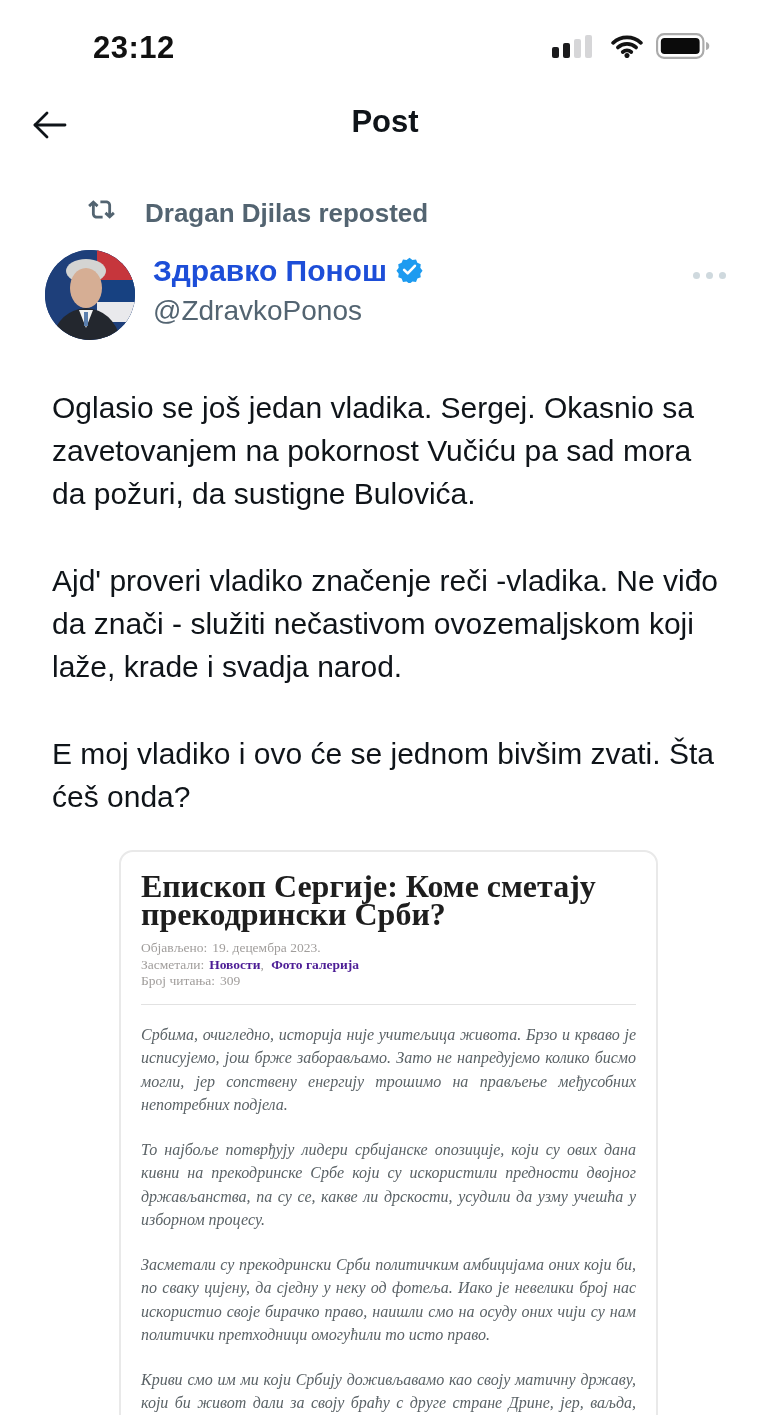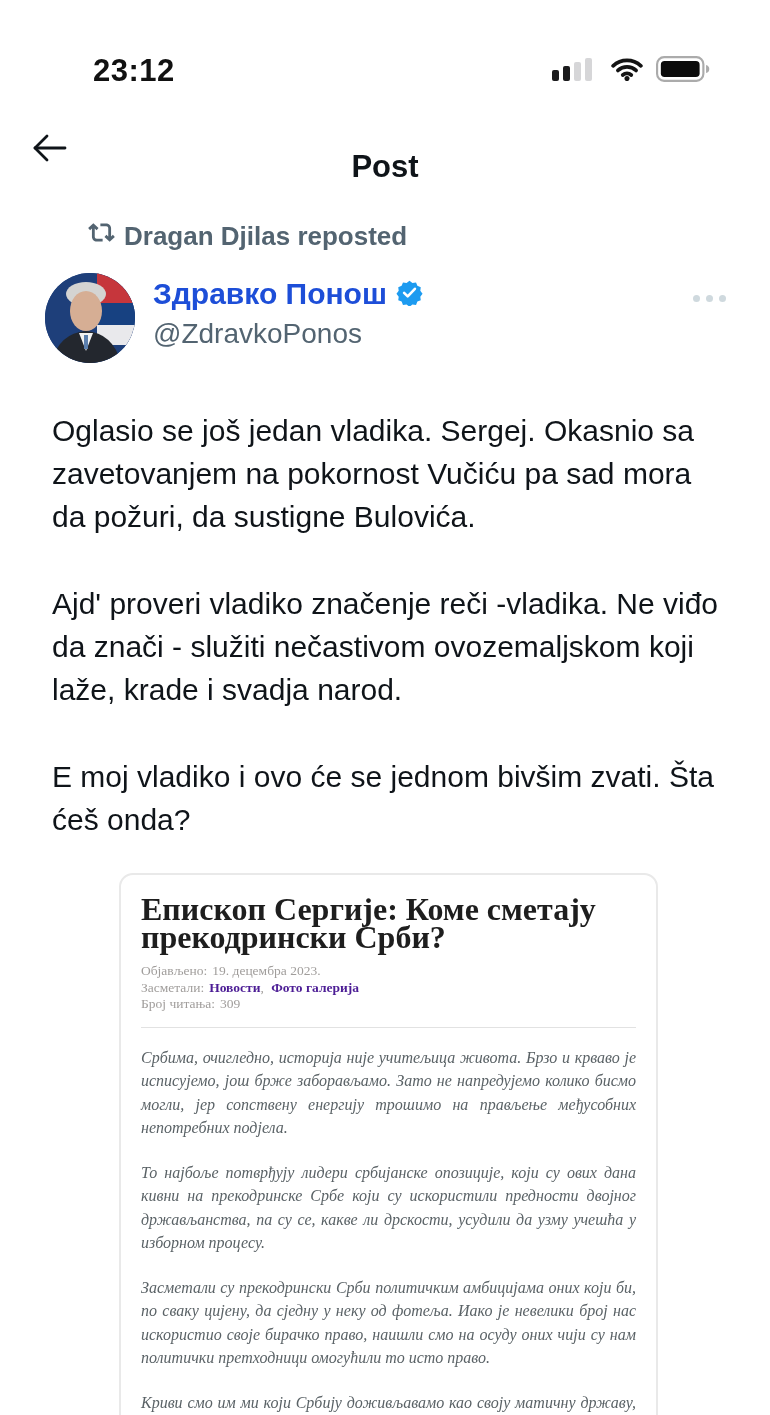--- a/index.html
+++ b/index.html
@@ -8,36 +8,36 @@
     background:#ffffff;
     font-family:"Liberation Sans", sans-serif;
     color:#0f1419;
     -webkit-font-smoothing:antialiased;
   }
   .screen { position:relative; width:770px; height:1415px; overflow:hidden; background:#fff; }
 
   
   .status-bar {
     display:flex; justify-content:space-between; align-items:center;
-    padding:26px 58px 0 93px; height:44px;margin-top:23px;
+    padding:26px 58px 0 93px; height:44px;
   }
   .status-time { font-size:31px; font-weight:700; letter-spacing:.5px; color:#111; }
   .status-icons { display:flex; align-items:center; gap:13px; }
 
   
-  .header { position:relative; margin-top:34px; height:58px; display:flex; align-items:flex-end; }
+  .header { position:relative; margin-top:34px; height:58px; display:flex; align-items:flex-start; }
   .back-button {
     position:absolute; left:30px; top:4px;
     background:none; border:none; padding:0; cursor:pointer; line-height:0;
   }
   .header-title { flex:1; text-align:center; font-size:31px; font-weight:700; color:#0f1419; }
 
   
   .repost-row {
-    display:flex; align-items:center; gap:9px;
+    display:flex; align-items:center; gap:30px;
     margin:34px 0 0 88px;
     color:#536471; font-weight:700; font-size:26px;
   }
 
   
   .author-row { display:flex; align-items:flex-start; margin:20px 38px 0 45px; }
   .avatar {
     width:90px; height:90px; border-radius:50%; overflow:hidden; flex:none;
     background:#1e3f7a; cursor:pointer;
   }

